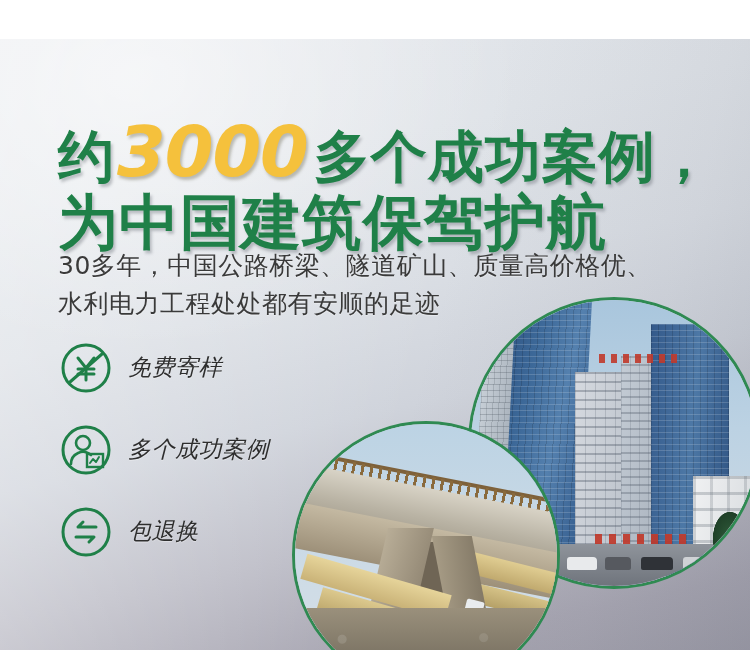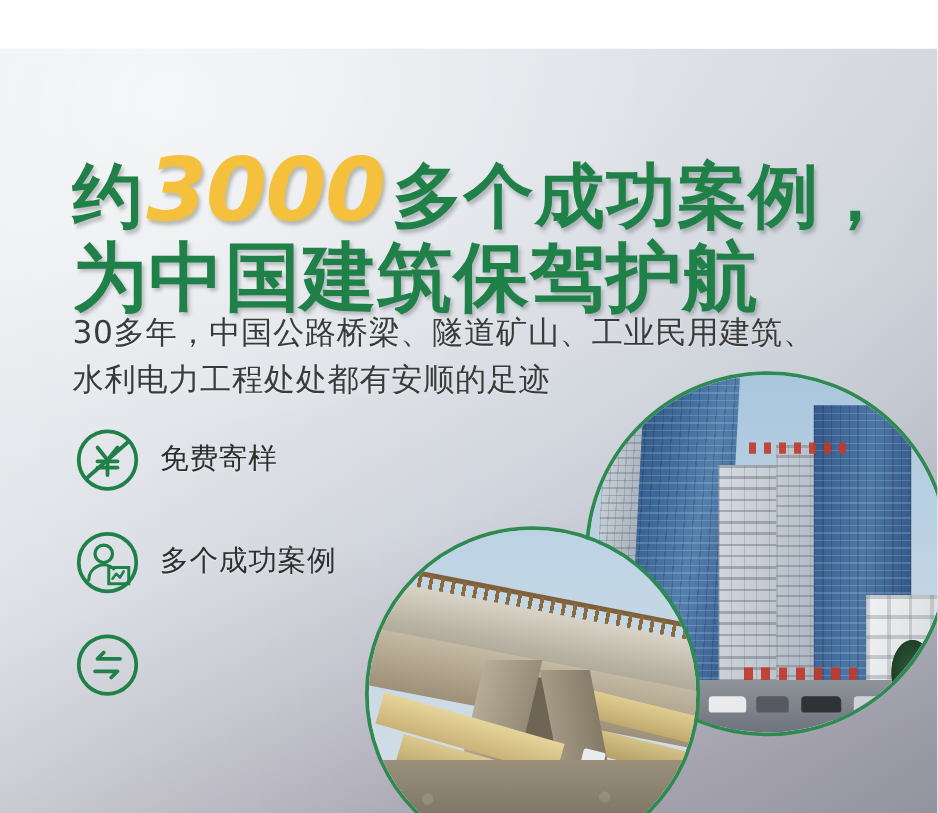--- a/index.html
+++ b/index.html
@@ -115,20 +115,21 @@
     flex: 0 0 56px;
     margin-right: 14px;
   }
   .feature-icon svg { display: block; }
   .feature-text {
     font-size: 23px;
     color: #2e2e2e;
     line-height: 1.28;
     letter-spacing: 0.5px;
     text-shadow: 0 1px 1px rgba(255,255,255,0.4);
+    font-style: italic;
   }
   .feature-text span { display: block; white-space: nowrap; }
 
   
   .photo {
     position: absolute;
     border-radius: 50%;
     overflow: hidden;
     box-sizing: border-box;
     border: 3px solid #2f8a52;
@@ -398,21 +399,21 @@
 
   <div class="bg-sheen"></div>
   <div class="bg-glow"></div>
 
   <div class="headline">
     <span class="hl-line1"><span>约</span><span class="hl-num">3000</span><span>多个成功案例，</span></span>
     <span class="hl-line2">为中国建筑保驾护航</span>
   </div>
 
   <div class="subtitle">
-    <span>30多年，中国公路桥梁、隧道矿山、工业民用建筑、</span>
+    <span>30多年，中国公路桥梁、隧道矿山、质量高价格优、</span>
     <span>水利电力工程处处都有安顺的足迹</span>
   </div>
 
   <div class="features">
 
     <div class="feature">
       <span class="feature-icon">
         <svg viewBox="0 0 56 56" width="56" height="56">
           <circle cx="28" cy="28" r="23" fill="none" stroke="#1f8048" stroke-width="3"></circle>
           <path d="M20 18 L28 28 L36 18" fill="none" stroke="#1f8048" stroke-width="3" stroke-linecap="round"></path>
@@ -445,20 +446,21 @@
 
     <div class="feature">
       <span class="feature-icon">
         <svg viewBox="0 0 56 56" width="56" height="56">
           <circle cx="28" cy="28" r="23" fill="none" stroke="#1f8048" stroke-width="3"></circle>
           <path d="M38 23 H20 l5 -5" fill="none" stroke="#1f8048" stroke-width="3" stroke-linecap="round" stroke-linejoin="round"></path>
           <path d="M18 33 H36 l-5 5" fill="none" stroke="#1f8048" stroke-width="3" stroke-linecap="round" stroke-linejoin="round"></path>
         </svg>
       </span>
       <span class="feature-text">
+        <span>包退换</span>
       </span>
     </div>
 
   </div>
 
   <div class="photo photo-building">
     <div class="ph-inner">
       <div class="sky-b"></div>
       <div class="tower tower-lt"></div>
       <div class="tower-lt-face"></div>

